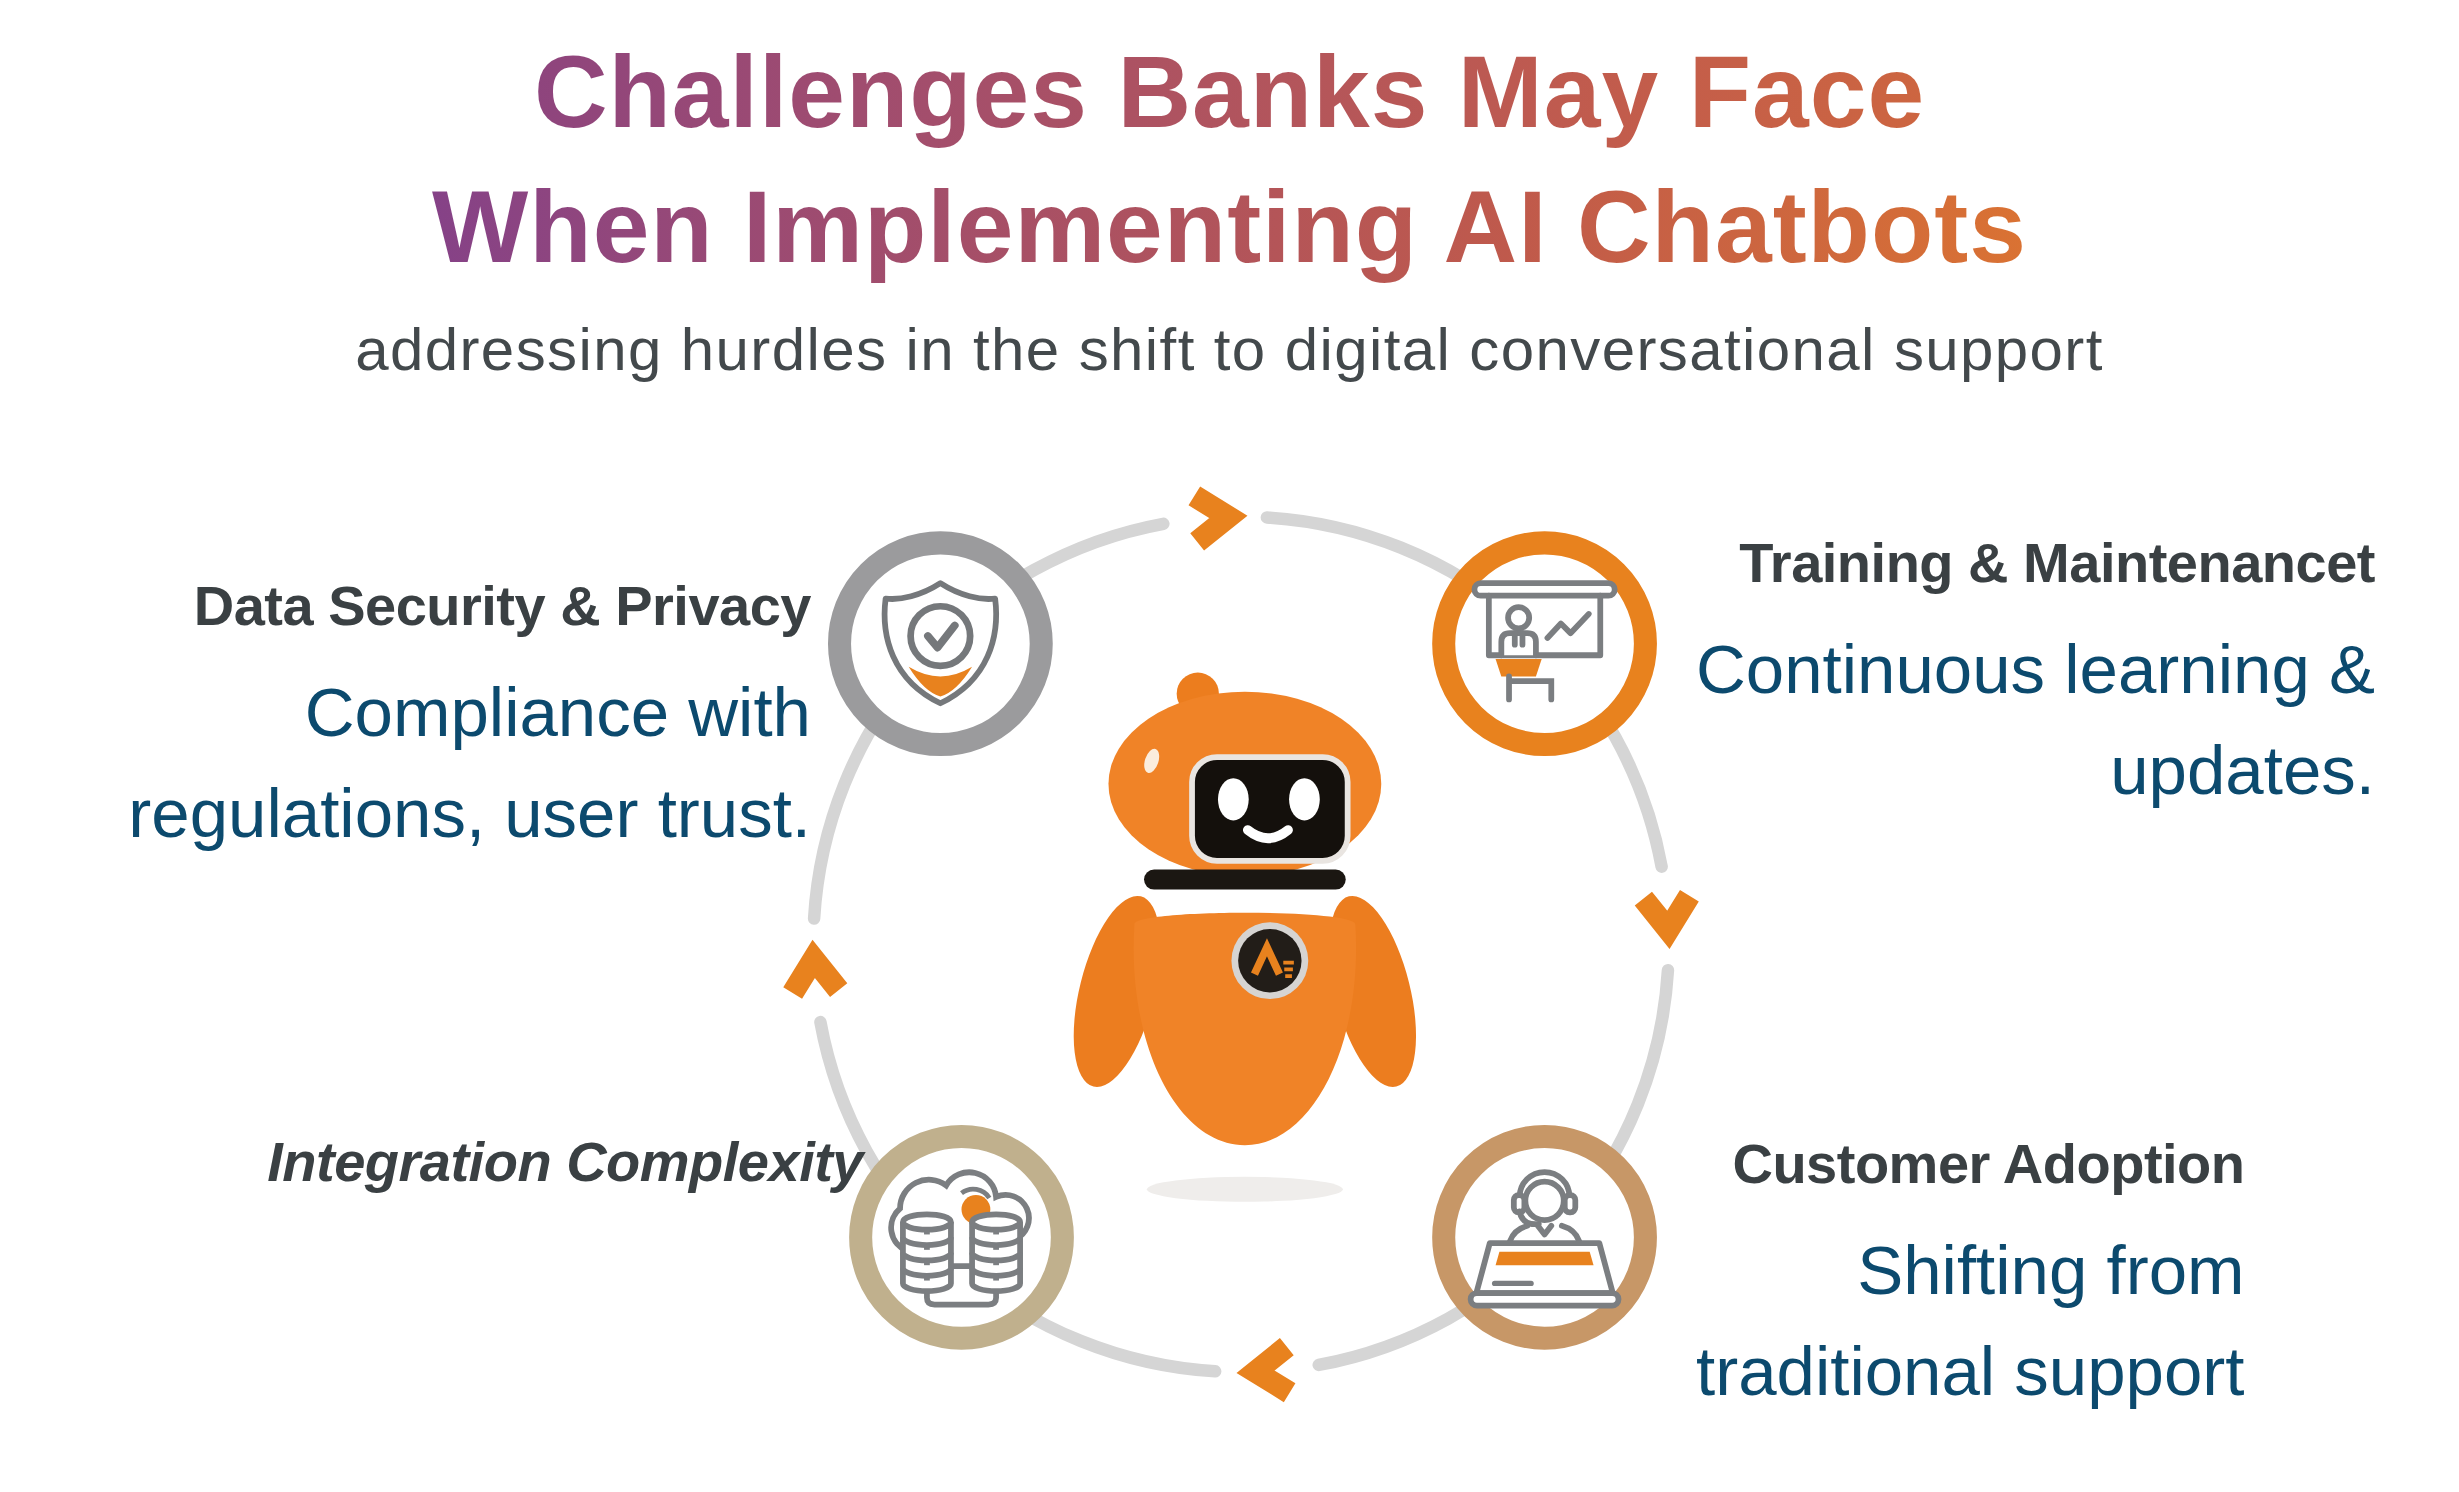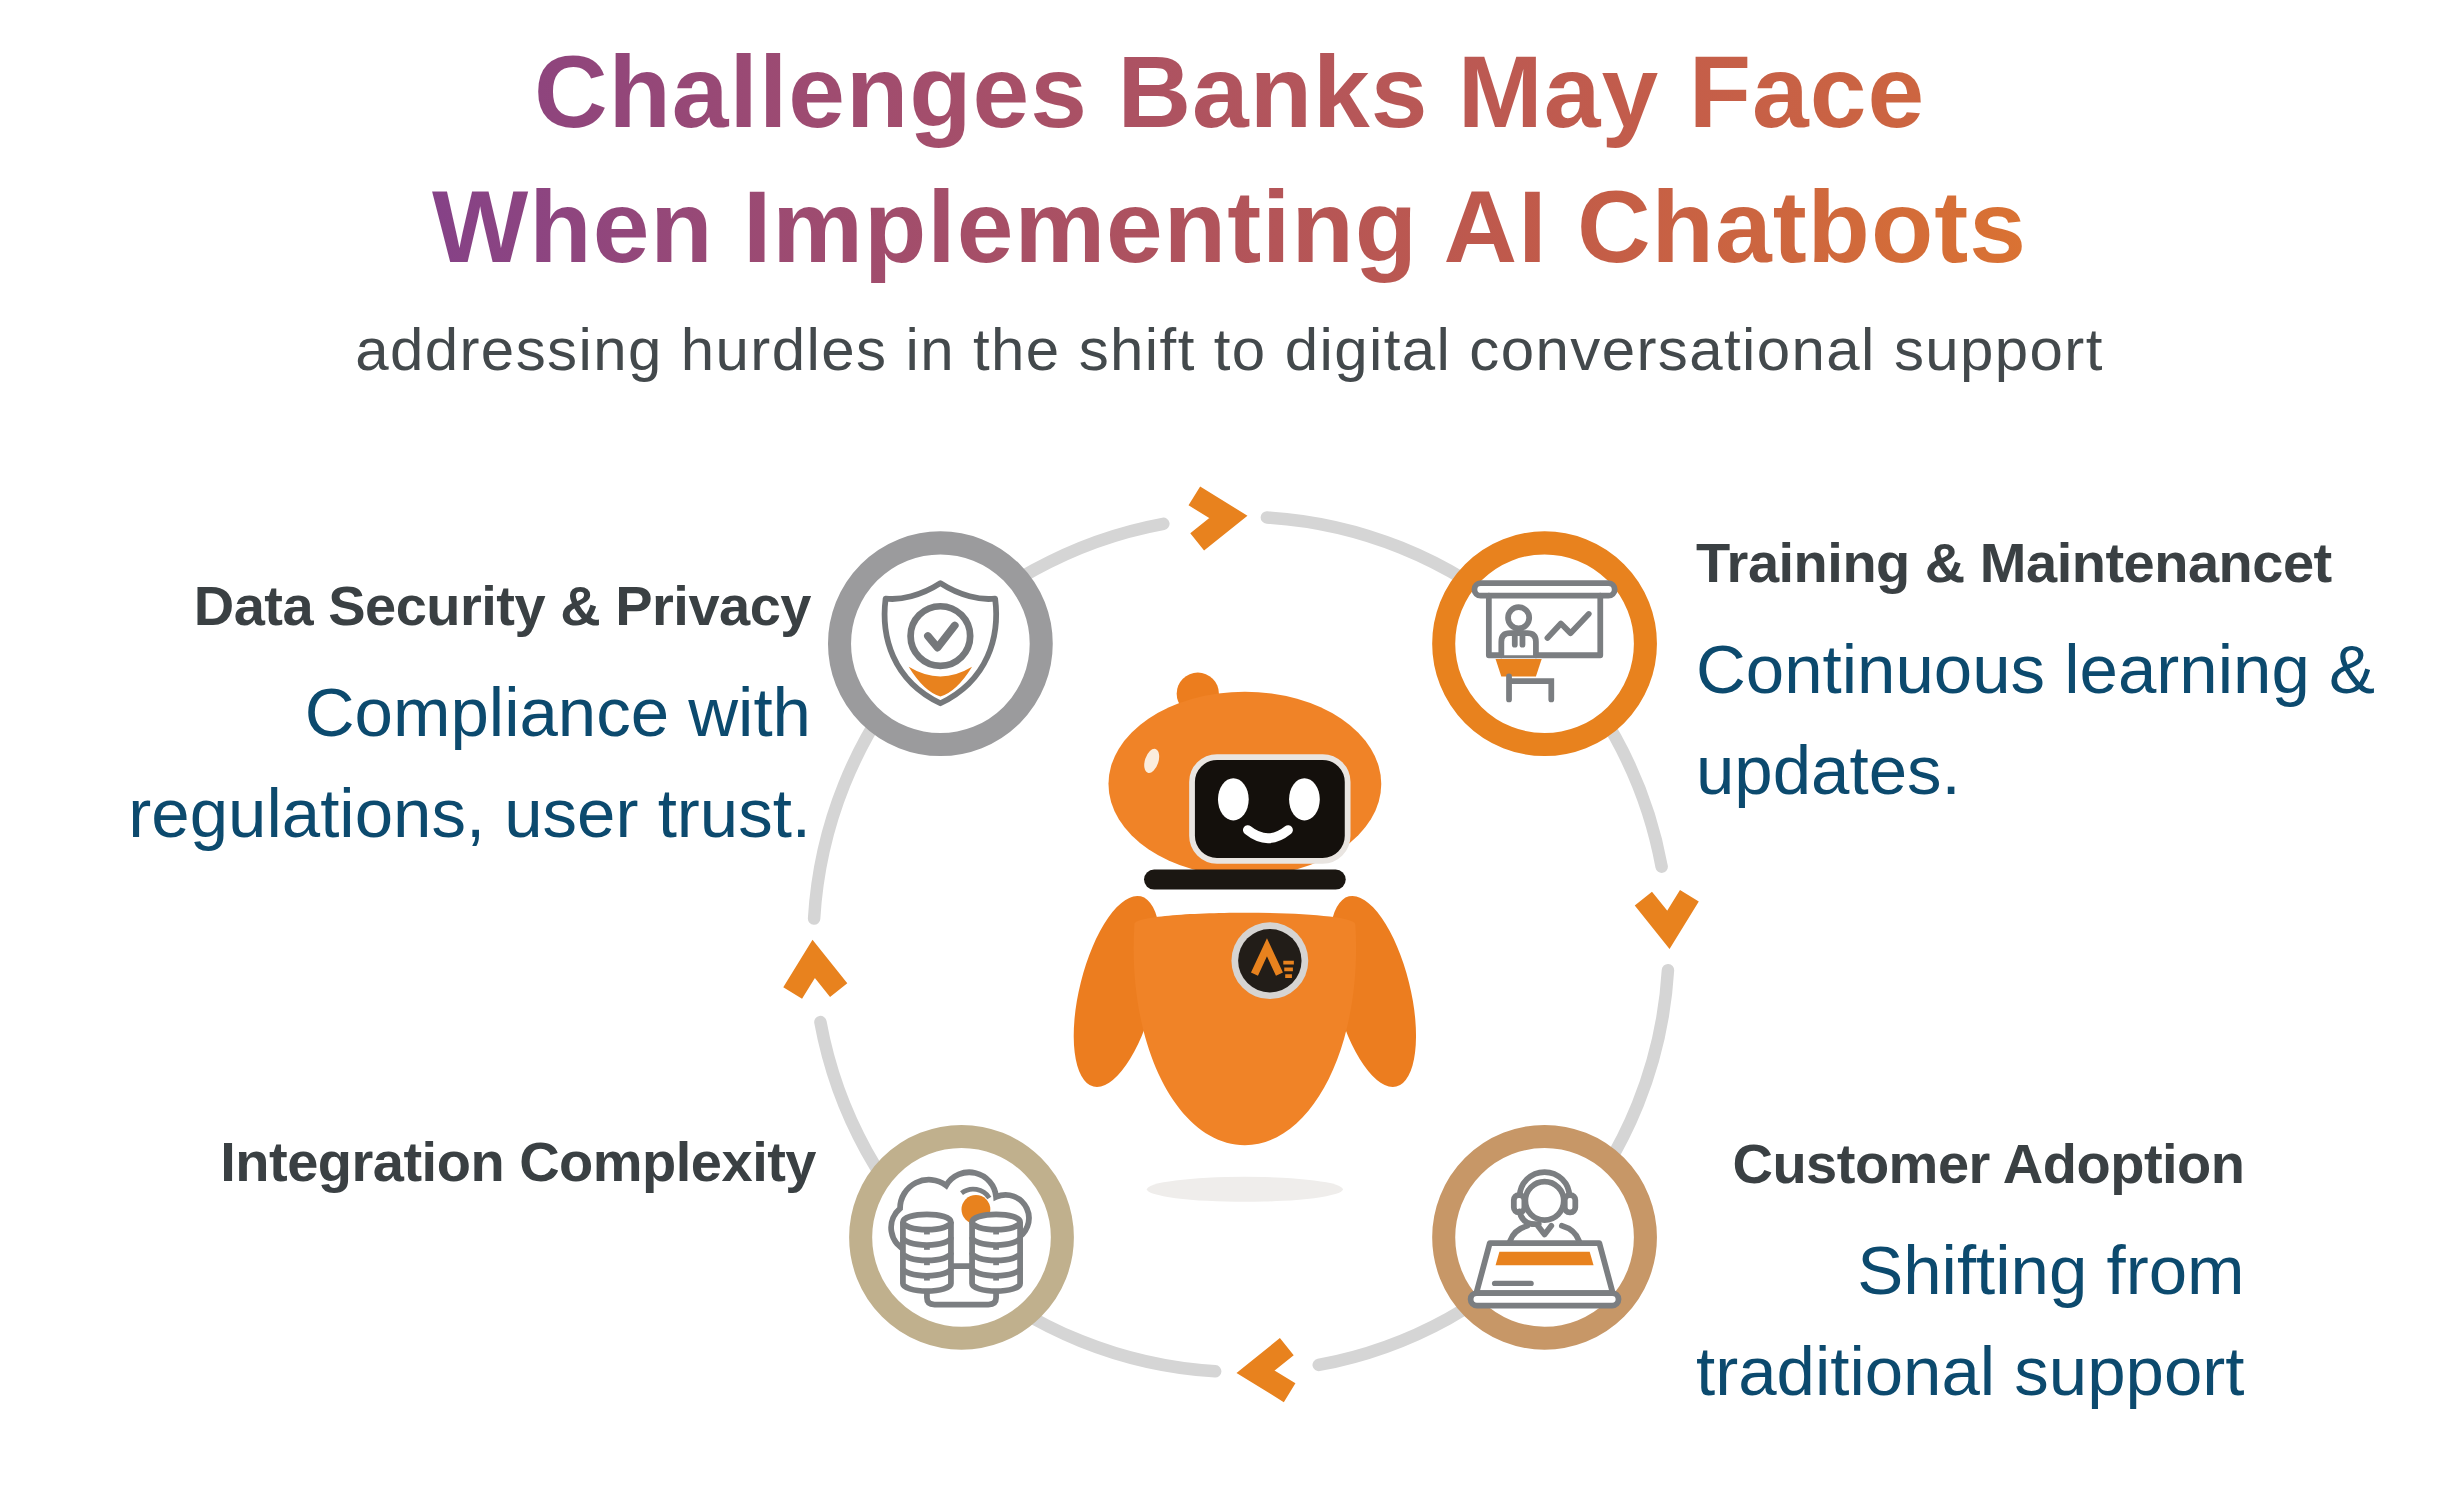--- a/index.html
+++ b/index.html
@@ -13,22 +13,22 @@
   .title{margin:0;font-weight:bold;font-size:102px;line-height:1.32;letter-spacing:1px;}
   .title-line{display:block;color:transparent;-webkit-background-clip:text;background-clip:text;-webkit-text-fill-color:transparent;}
   .title-line.l1{background-image:linear-gradient(90deg,#703795 0%,#9F4C70 34%,#C25C4C 66%,#E0762B 100%);}
   .title-line.l2{background-image:linear-gradient(90deg,#6836A2 0%,#9A4A74 30%,#C05A4B 62%,#F0871E 100%);}
   .subtitle{margin:21px 0 12px 0;font-size:60px;letter-spacing:1.4px;color:#43494C;}
   
   .item{position:absolute;z-index:2;}
   .item-title{font-size:56px;font-weight:bold;color:#3A4043;letter-spacing:-0.5px;white-space:nowrap;line-height:1.15;}
   .item-desc{margin-top:25px;font-size:69px;color:#0c4a6e;line-height:1.46;white-space:pre-line;}
   .item.tl{top:531px;right:1648px;text-align:right;margin-top:43px;}
-  .item.tr{top:531px;left:1696px;text-align:left;}
-  .item.bl{top:1130px;right:1643px;text-align:center;}
+  .item.tr{top:531px;left:1696px;text-align:right;}
+  .item.bl{top:1130px;right:1596px;text-align:center;font-style:italic;}
   .item.br{top:1132px;left:1696px;text-align:right;}
 </style>
 </head>
 <body>
 
 <div class="canvas">
 
   <svg class="art" viewBox="0 0 2560 1554" fill="none" xmlns="http://www.w3.org/2000/svg">
 
     <g transform="rotate(-3.5 1292 983)">

